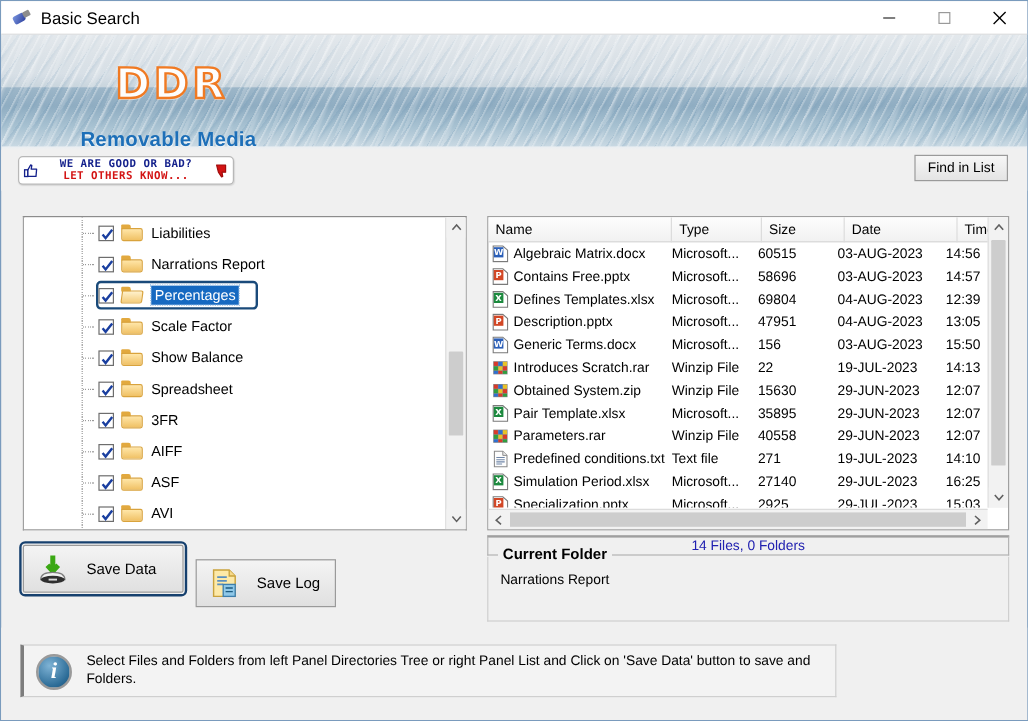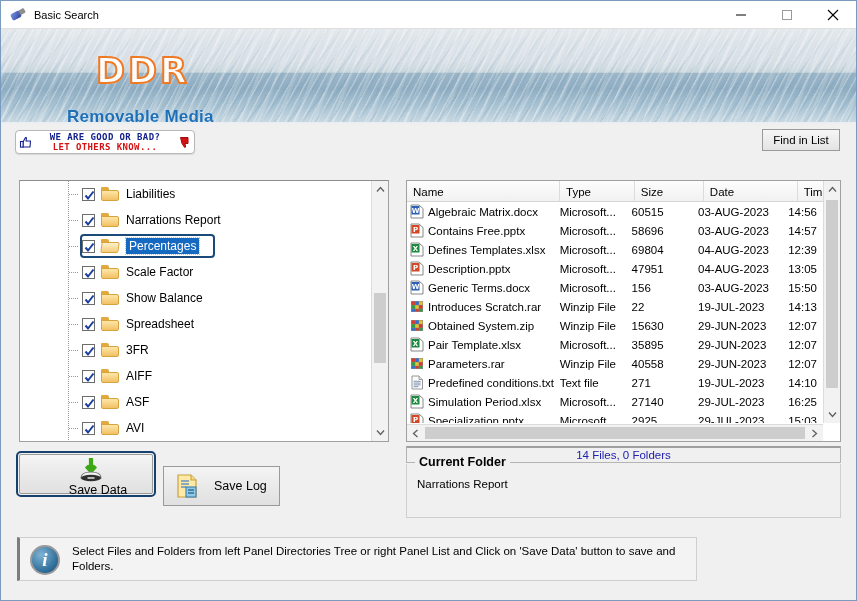--- a/index.html
+++ b/index.html
@@ -29,21 +29,21 @@
   }
   .title-icon .body{
     position:absolute;left:1px;top:5px;width:10px;height:7px;
     background:linear-gradient(140deg,#7b96e0,#2b3f9c);
     border-radius:2px;transform:rotate(-28deg);
   }
   .title-icon .tip{
     position:absolute;left:9px;top:2px;width:6px;height:5px;
     background:#8d8d8d;border-radius:1px;transform:rotate(-28deg);
   }
-  .title-text{font-size:11px;color:#000;}
+  .title-text{font-size:14px;color:#000;}
   .wincontrols{position:absolute;right:0;top:0;height:27px;display:flex;}
   .wc{width:46px;height:27px;display:flex;align-items:center;justify-content:center;}
   .wc svg{display:block;}
 
   
   .banner{
     position:relative;height:96px;overflow:hidden;
     background:linear-gradient(180deg,#c2cdd6 0%,#cfd9e1 34%,#c6d3dc 45%,
                #9cb6c8 46%,#8fadc2 62%,#a8c2d2 80%,#cfdde6 100%);
   }
@@ -714,21 +714,21 @@
         <div class="thumbh"></div>
         <div class="harr r">
           <svg width="7" height="9" viewBox="0 0 7 9">
               <path d="M1.5 1 L5.5 4.5 L1.5 8" fill="none" stroke="#606060" stroke-width="1.3"></path>
             </svg>
         </div>
       </div>
     </div>
 
     <div class="savebar">
-      <div class="savebtn focus" style="left:0;width:134px;flex-direction:column;">
+      <div class="savebtn focus" style="left:0;width:134px;">
         <svg class="svgico" width="28" height="28" viewBox="0 0 28 28">
           <path d="M14 3 L14 13 M9.5 11 L14 16 L18.5 11" fill="none" stroke="#3ba814" stroke-width="4.2" stroke-linecap="butt"></path>
           <path d="M4 23 Q4 17 14 17 Q24 17 24 23 Z" fill="#f2f2f2" stroke="#7d7d7d" stroke-width="1.2"></path>
           <ellipse cx="14" cy="23" rx="10" ry="3.2" fill="#2f2f2f"></ellipse>
           <rect x="10.5" y="22.2" width="7" height="1.6" fill="#d8d8d8"></rect>
         </svg>
         <span class="lbl">Save Data</span>
       </div>
       <div class="savebtn" style="left:144px;width:117px;margin-top:12px;">
         <svg class="svgico" width="26" height="26" viewBox="0 0 26 26">

